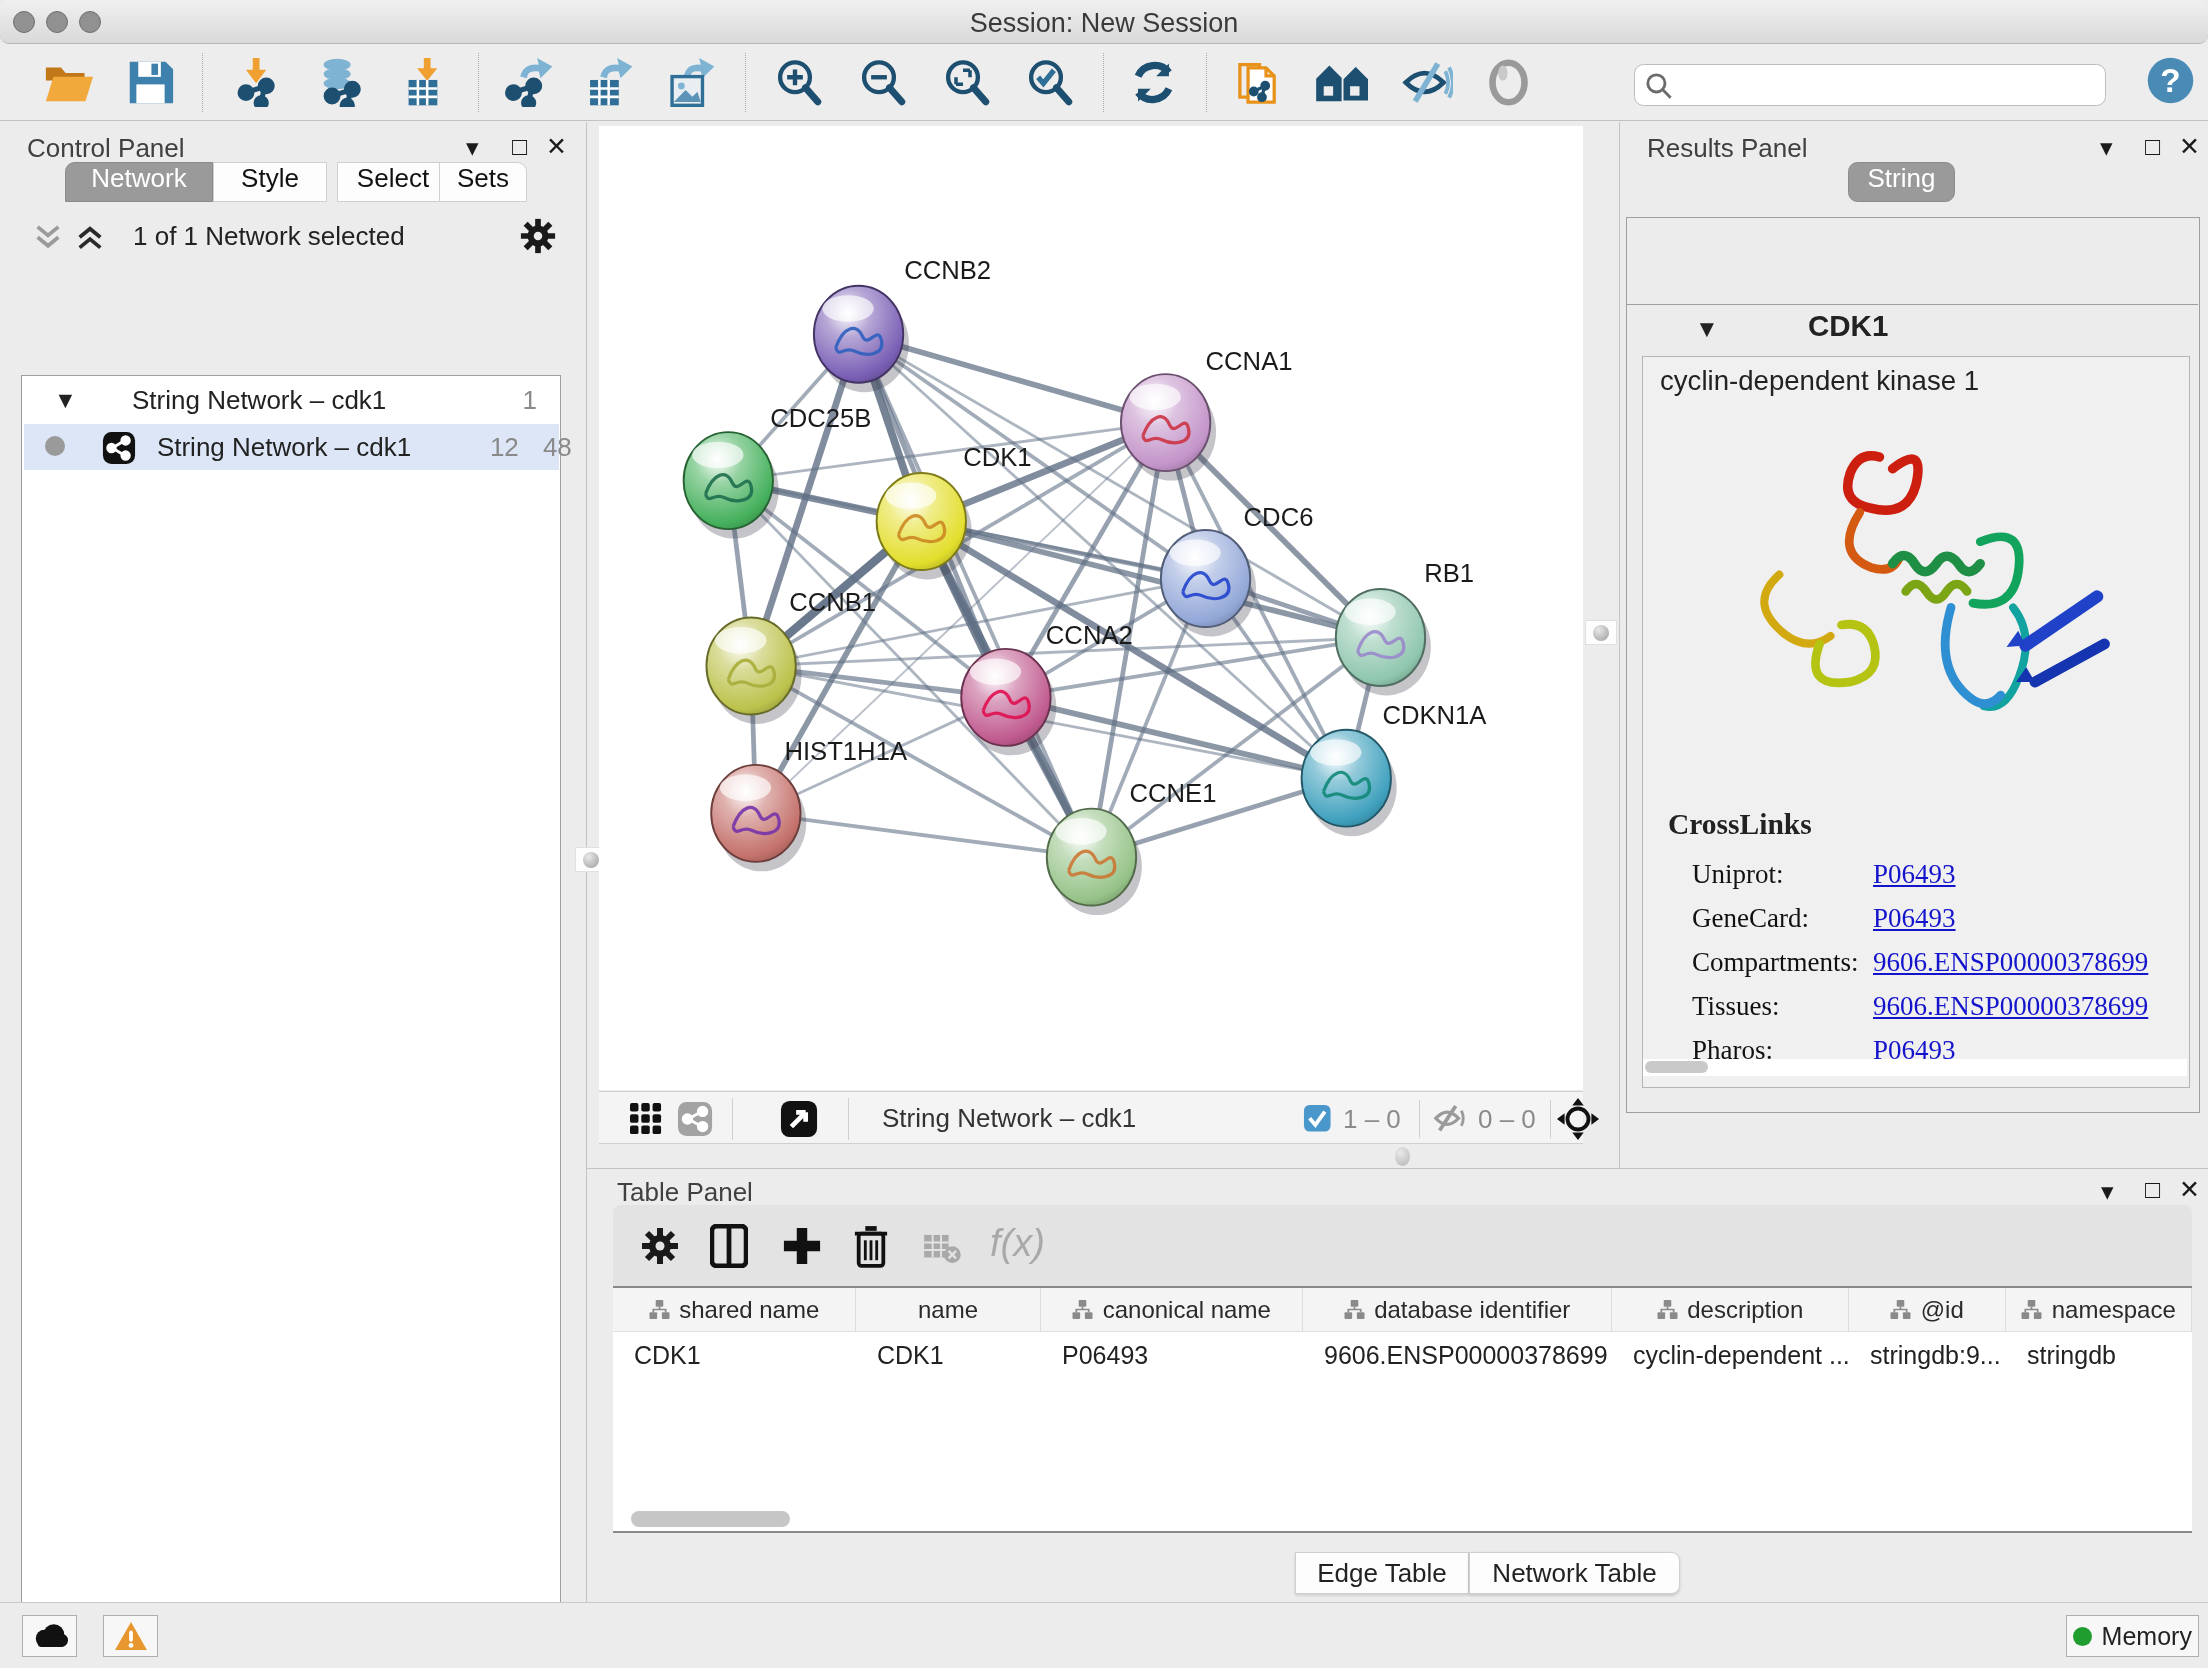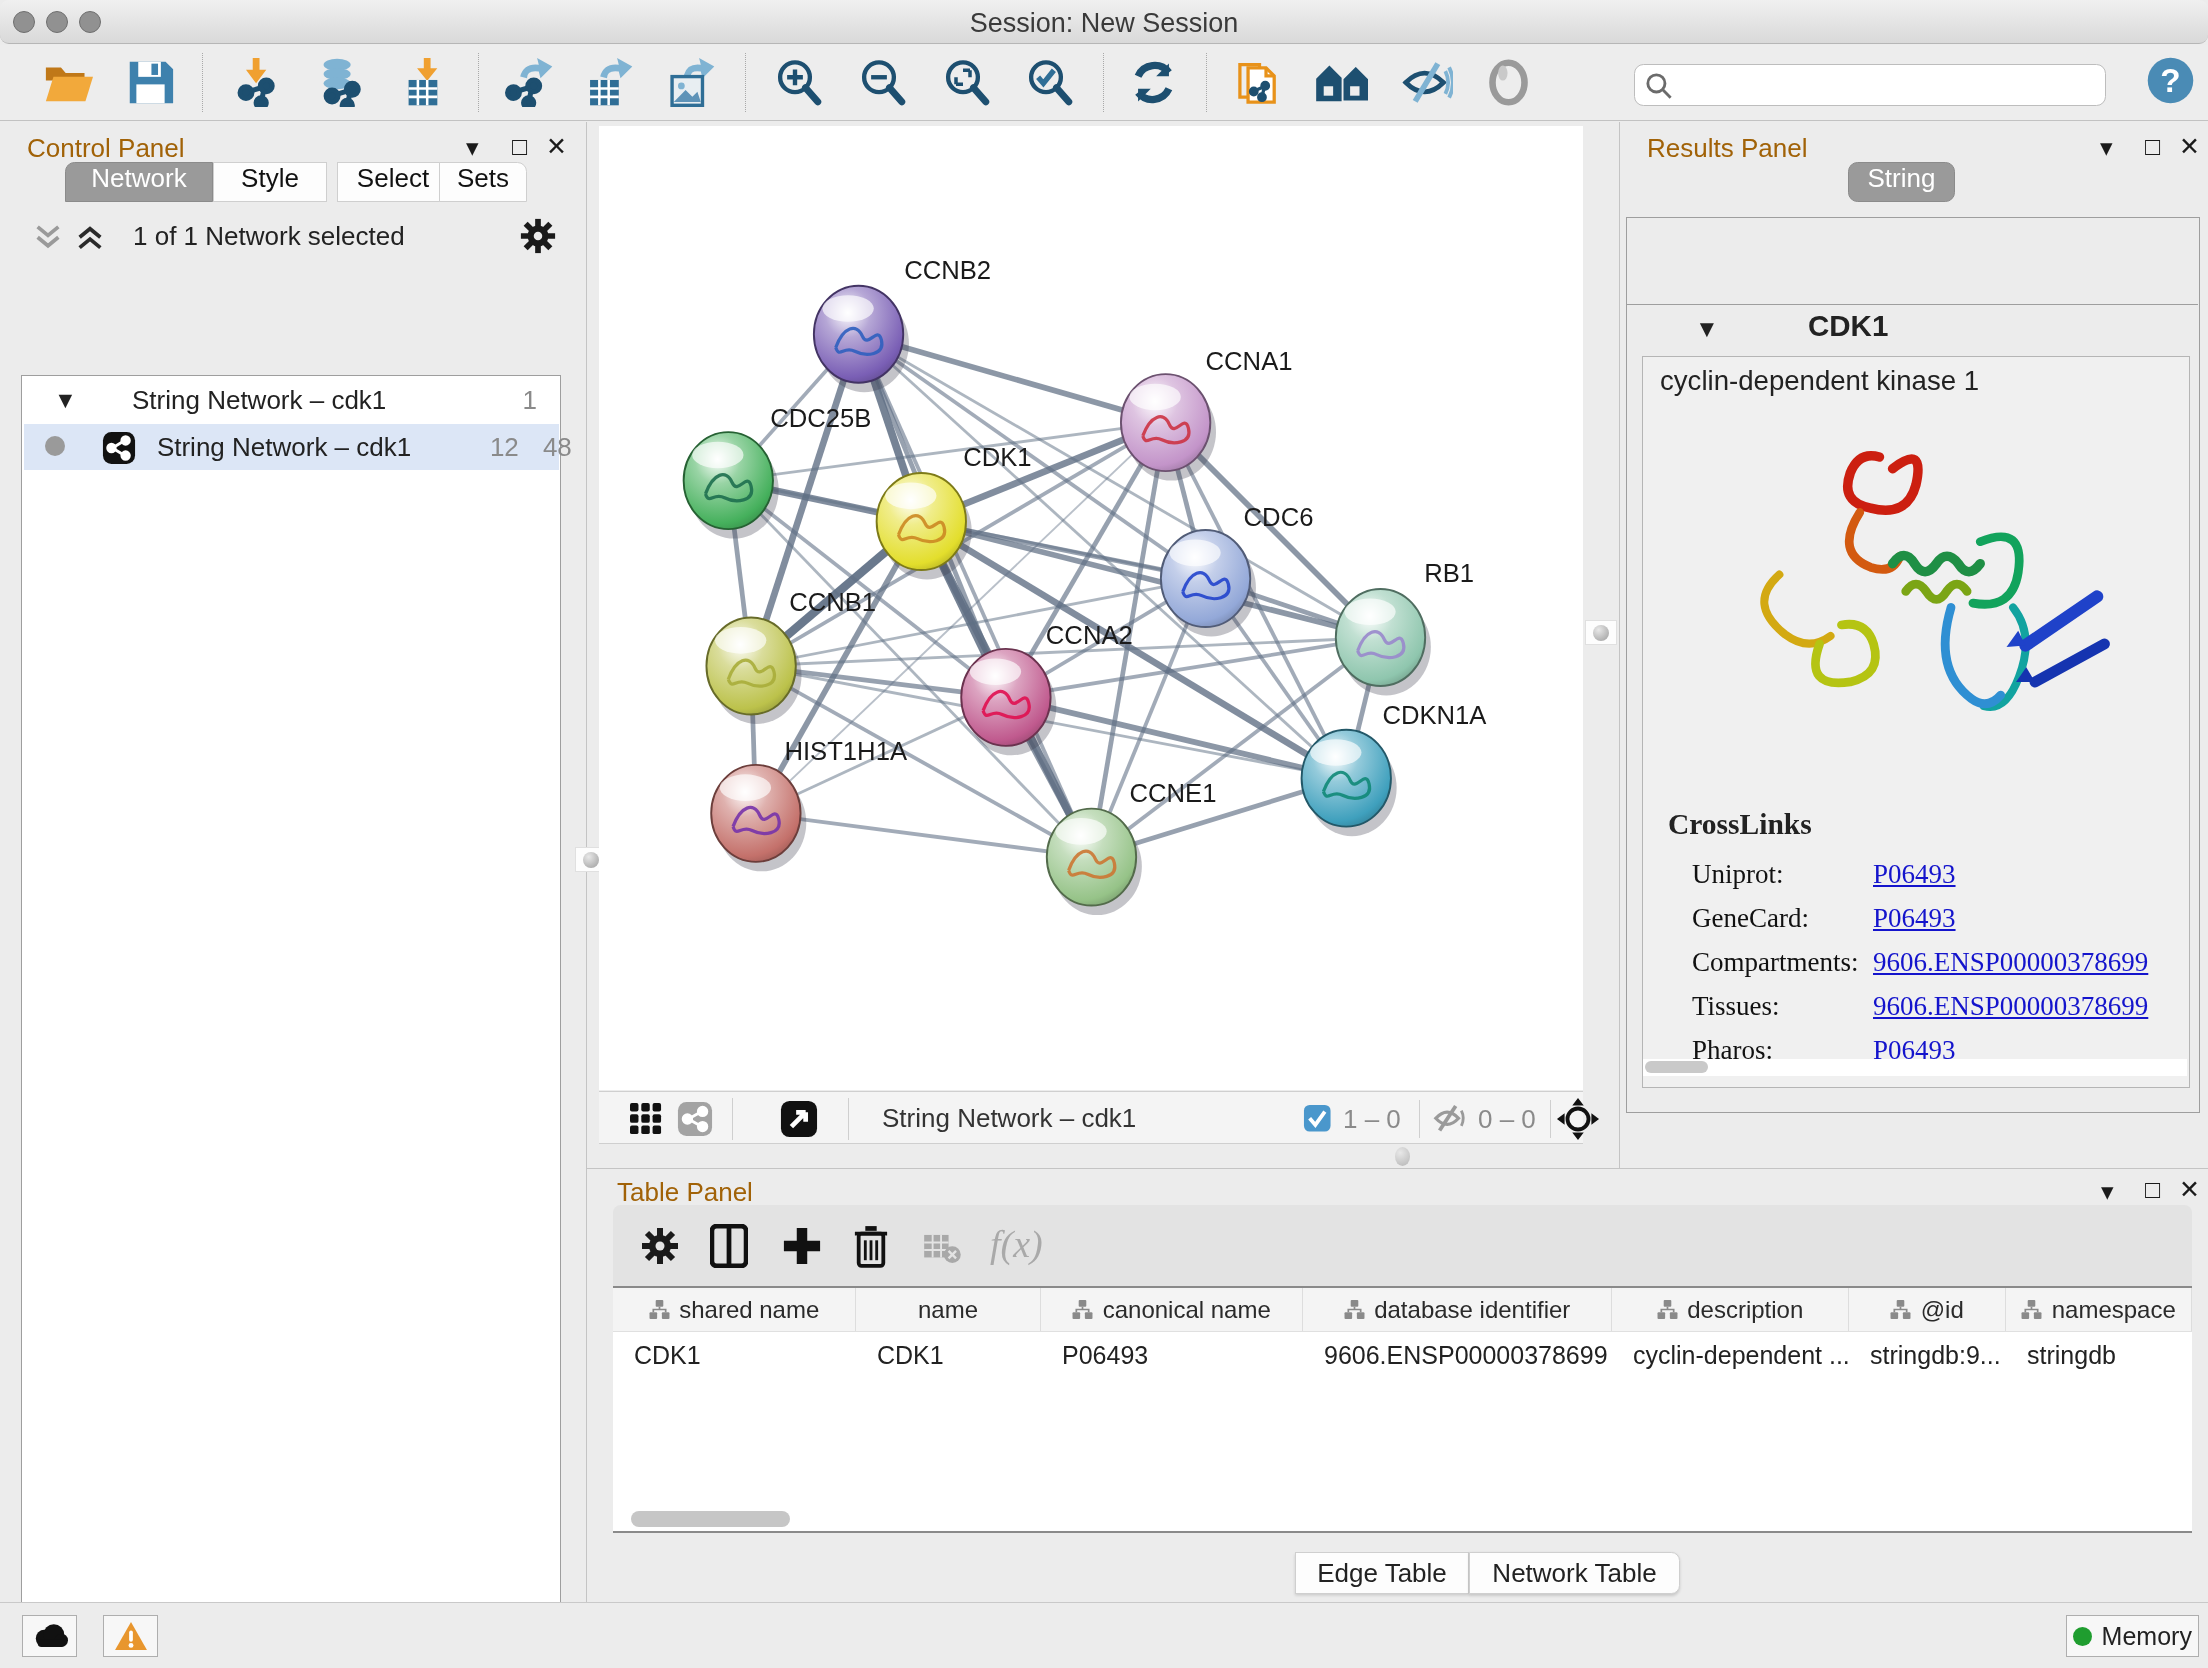--- a/index.html
+++ b/index.html
@@ -16,21 +16,21 @@
   #toolbar { left:0; top:45px; width:2208px; height:76px; background:#ededed;
     border-bottom:1px solid #c2c2c2; }
   .tb-ic { top:13.3px; height:49px; }
   .tb-sep { top:7.6px; width:0; height:59px; border-left:1.9px dotted #a9a9a9; }
   #search-box { left:1634px; top:19px; width:472px; height:42px; background:#fff;
     border:1.9px solid #bdbdbd; border-radius:9.5px; }
   #search-box svg { position:absolute; left:9.5px; top:6.7px; }
   #search-box input { position:absolute; left:46px; top:1.9px; width:409px; height:34px;
     border:none; outline:none; font-size:25px; background:transparent; }
   
-  .panel-title { font-size:26px; color:#a16207; }
+  .panel-title { font-size:26px; color:#404040; }
   .ph-ic { font-size:25px; color:#1a1a1a; }
   .tab { height:40px; display:flex; justify-content:center;
     font-size:26px; background:#fdfdfd; border:1px solid #cfcfcf; color:#111; }
   .tab.sel { background:#9a9a9a; color:#fff; border-color:#8b8b8b; }
   .vsep { width:0; border-left:1.9px solid #cfcfcf; }
   
   #net-list { left:21px; top:253px; width:540px; height:1324px; background:#fff;
     border:1.9px solid #9e9e9e; }
   #net-row2 { background:#dce6f6; }
   .cnt { color:#8a8a8a; font-size:26px; }
@@ -633,21 +633,21 @@
         <line x1="19" y1="17" x2="19" y2="38"></line>
         <line x1="25" y1="17" x2="25" y2="38"></line>
       </g>
   </svg>
   <svg class="abs" style="left:310px;top:28.5px" width="38" height="30" viewBox="0 0 40 32">
     <rect x="1" y="1" width="26" height="24" fill="#a9a9a9"></rect>
       <path d="M1 9 h26 M1 17 h26 M10 1 v24 M19 1 v24" stroke="#e3e3e3" stroke-width="2"></path>
     <circle cx="31" cy="22" r="9" fill="#a9a9a9"></circle>
       <path d="M27 18 l8 8 M35 18 l-8 8" stroke="#e3e3e3" stroke-width="2.5"></path>
   </svg>
-  <div class="abs" style="left:377px;top:17px;font-size:38px;color:#a9a9a9;font-family:Liberation Serif, serif;font-style:italic">f(x)</div>
+  <div class="abs" style="left:377px;top:17px;font-size:38px;color:#a9a9a9;font-family:Liberation Sans, sans-serif;font-style:italic">f(x)</div>
 </div>
 <div id="tbl" class="abs">
   <div id="tbl-head">
       <div class="th" style="width: 243px; flex: 0 0 243px;">
         <svg width="21" height="19" viewBox="0 0 22 20">
           <path d="M11 7 v3 M4.5 13 v-3 h13 v3" stroke="#8a8a8a" stroke-width="1.8" fill="none"></path>
           <g fill="#8a8a8a">
             <rect x="7" y="0" width="8" height="7" rx="1"></rect>
             <rect x="0.5" y="13" width="8" height="7" rx="1"></rect>
             <rect x="13.5" y="13" width="8" height="7" rx="1"></rect>

